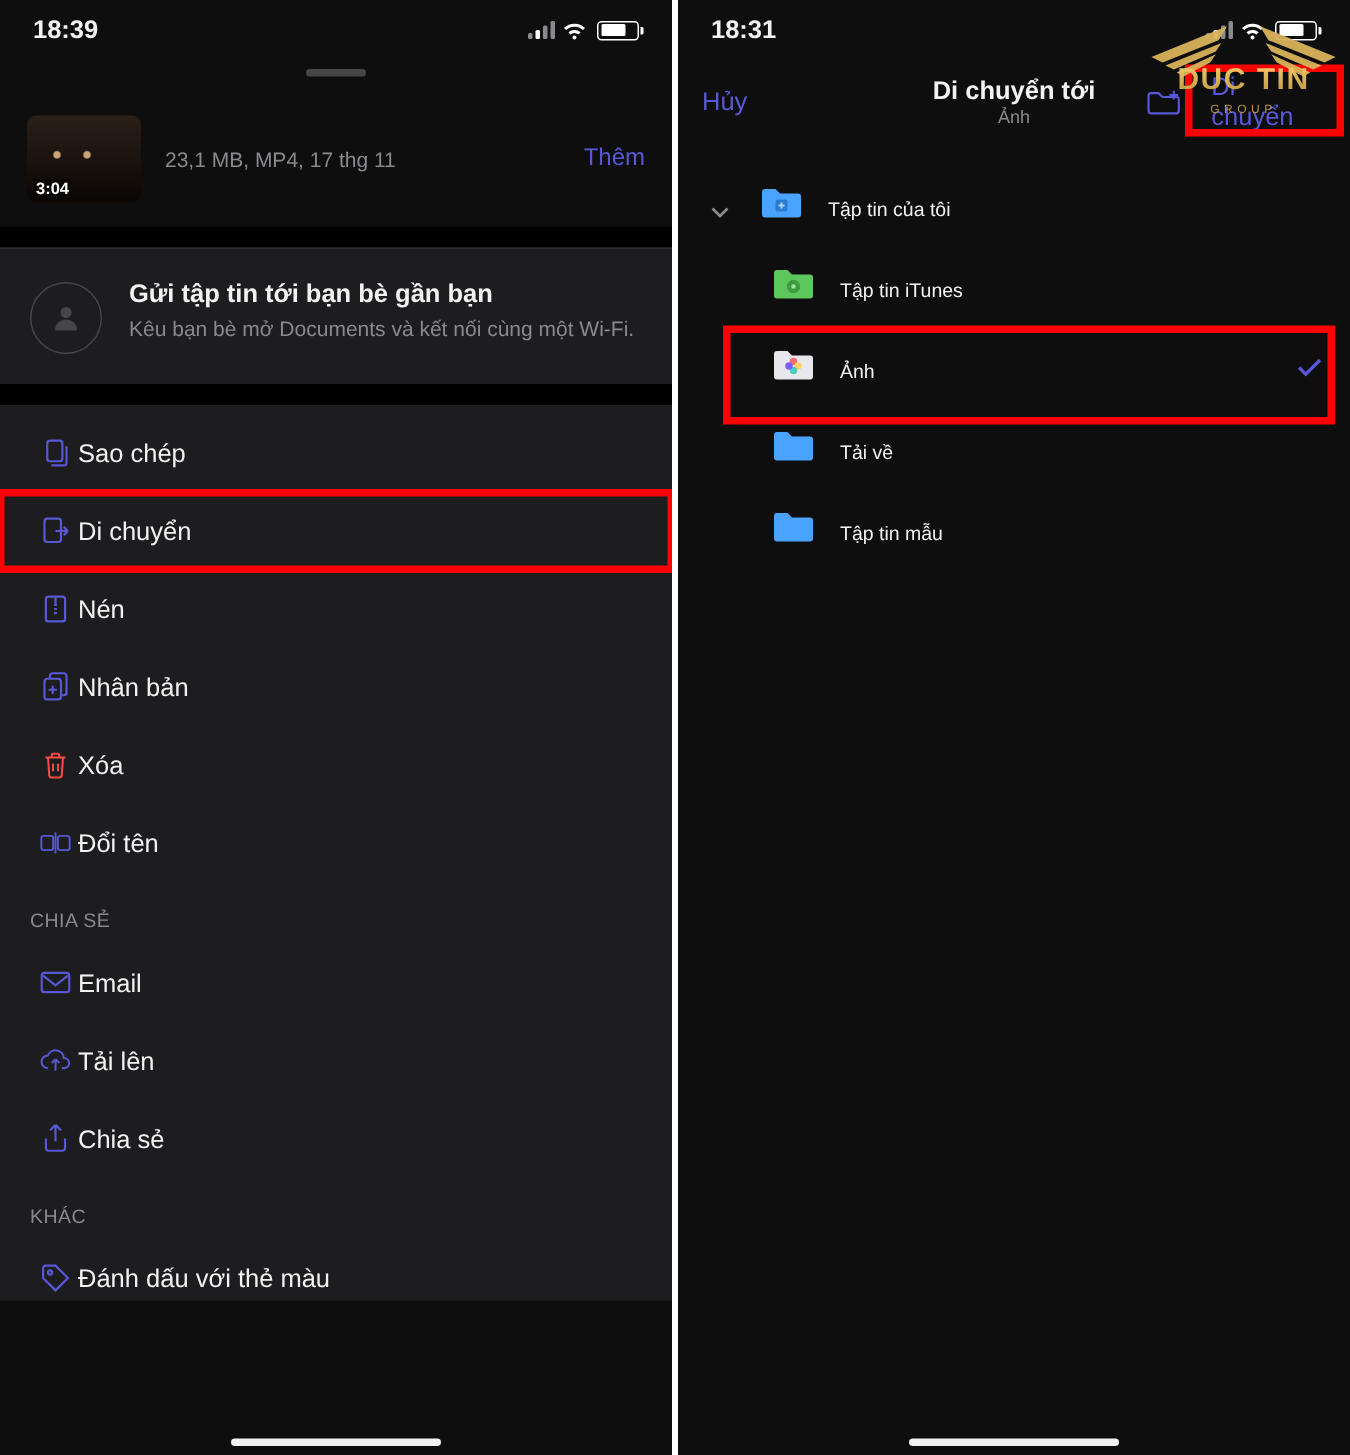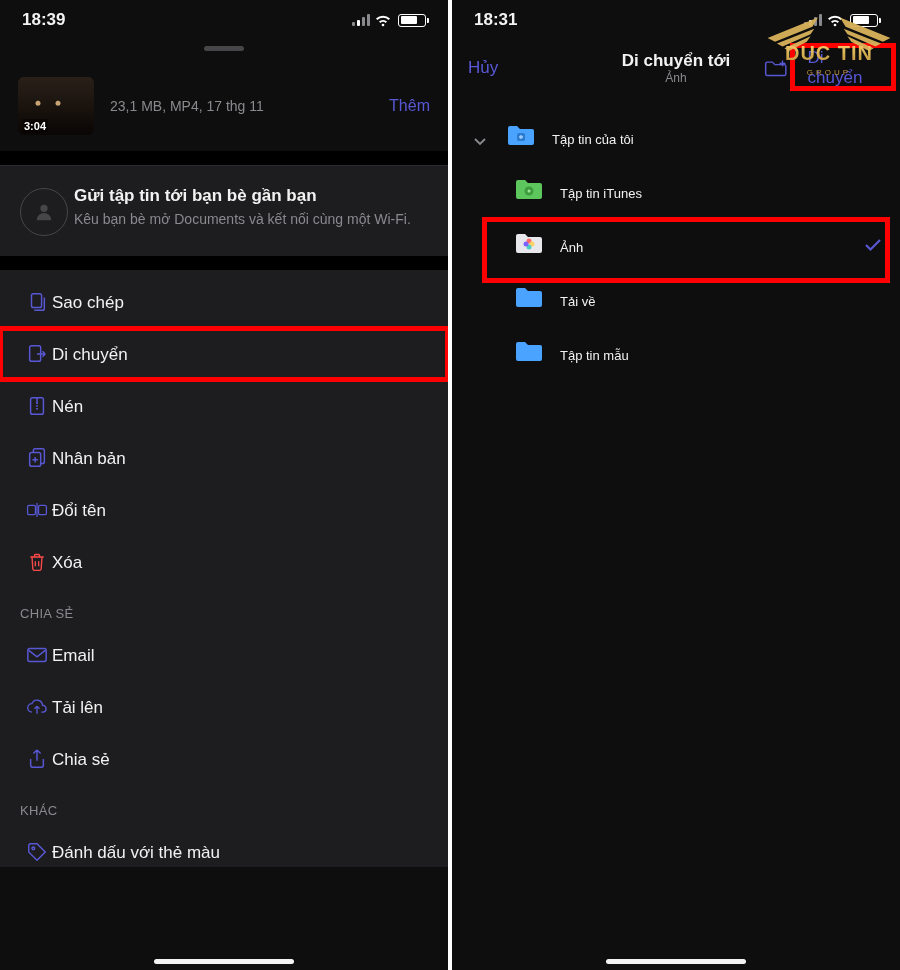--- a/index.html
+++ b/index.html
@@ -22,21 +22,21 @@
     .grabber { width:40px; height:5px; background:#464649; border-radius:3px; margin:10px auto 18px; }
     .file-card { display:flex; align-items:center; padding:8px 18px 16px; gap:16px; }
     .thumb { width:76px; height:58px; background:linear-gradient(180deg,#2a2018,#0a0604); border-radius:6px; position:relative; overflow:hidden; }
     .thumb-silh { position:absolute; bottom:8px; left:10px; width:50px; height:34px; background:radial-gradient(circle at 20% 30%, #c9a373 2px, transparent 3px), radial-gradient(circle at 60% 30%, #c9a373 2px, transparent 3px); }
     .thumb-len { position:absolute; bottom:2px; left:4px; font-size:11px; font-weight:600; color:#fff; background:rgba(0,0,0,0.4); padding:1px 2px; }
     .file-info { flex:1; }
     .file-name { font-size:17px; font-weight:400; color:#f2f2f2; margin-bottom:3px; }
     .file-meta { font-size:14px; color:#8a8a8e; }
     .more-link { color:#5858d6; font-size:16px; }
     .section-gap { height:14px; background:#000; }
-    .nearby { display:flex; gap:6px; padding:20px 20px; align-items:flex-start; background:#1d1c1e; border-top:0.5px solid #2c2c2e;}
+    .nearby { display:flex; gap:18px; padding:20px 20px; align-items:flex-start; background:#1d1c1e; border-top:0.5px solid #2c2c2e;}
     .avatar-ph { width:48px; height:48px; border:1.8px solid #464649; border-radius:50%; display:flex; align-items:center; justify-content:center; flex-shrink:0; margin-top:2px;}
     .avatar-ph svg { width:22px; height:22px; fill:#464649;}
     .nearby-txt h3 { font-size:17px; font-weight:600; margin-bottom:4px; }
     .nearby-txt p { font-size:14px; color:#8a8a8e; line-height:1.35;}
     .menu { padding-top:6px; background:#1d1c1e; }
     .menu-item { display:flex; align-items:flex-end; gap:4px; padding:15px 26px; font-size:17px; position:relative;}
     .menu-item .ico { width:22px; height:22px; display:flex; align-items:center; justify-content:center; flex-shrink:0;}
     .section-label { font-size:13px; color:#8a8a8e; padding:18px 20px 8px; text-transform:uppercase; letter-spacing:0.3px;}
     .hl-red { outline:5px solid #ff0000; outline-offset:-3px; }
     .home-ind { position:absolute; bottom:6px; left:50%; transform:translateX(-50%); width:140px; height:5px; background:#f2f2f2; border-radius:3px;}
@@ -148,35 +148,35 @@
       <span class="ico">
           <svg width="22" height="22" viewBox="0 0 24 24" fill="none" stroke="#5858d6" stroke-width="1.6">
             <rect x="4" y="6" width="12" height="15" rx="2"></rect>
             <path d="M8 6V4a2 2 0 012-2h8a2 2 0 012 2v12a2 2 0 01-2 2h-2M10 11v6m-3-3h6"></path>
           </svg>
         </span>
       <span>Nhân bản</span>
     </div>
     <div class="menu-item">
       <span class="ico">
+          <svg width="20" height="22" viewBox="0 0 24 24" fill="none" stroke="#ff4a4a" stroke-width="1.6">
+            <path d="M4 6h16M9 6V4a1 1 0 011-1h4a1 1 0 011 1v2M6 6l1 14a2 2 0 002 2h6a2 2 0 002-2l1-14M10 11v6m4-6v6"></path>
+          </svg>
+        </span>
+      <span>Xóa</span>
+    </div>
+    <div class="menu-item">
+      <span class="ico">
           <svg width="24" height="20" viewBox="0 0 28 20" fill="none" stroke="#5858d6" stroke-width="1.6">
             <rect x="2" y="4" width="10" height="12" rx="2"></rect>
             <rect x="16" y="4" width="10" height="12" rx="2"></rect>
             <path d="M14 1v18"></path>
           </svg>
         </span>
       <span>Đổi tên</span>
-    </div>
-    <div class="menu-item">
-      <span class="ico">
-          <svg width="20" height="22" viewBox="0 0 24 24" fill="none" stroke="#ff4a4a" stroke-width="1.6">
-            <path d="M4 6h16M9 6V4a1 1 0 011-1h4a1 1 0 011 1v2M6 6l1 14a2 2 0 002 2h6a2 2 0 002-2l1-14M10 11v6m4-6v6"></path>
-          </svg>
-        </span>
-      <span>Xóa</span>
     </div>
 
     <div class="section-label">CHIA SẺ</div>
 
     <div class="menu-item">
       <span class="ico">
           <svg width="22" height="18" viewBox="0 0 24 18" fill="none" stroke="#5858d6" stroke-width="1.6">
             <rect x="2" y="2" width="20" height="14" rx="2"></rect>
             <path d="M3 4l9 7 9-7"></path>
           </svg>

